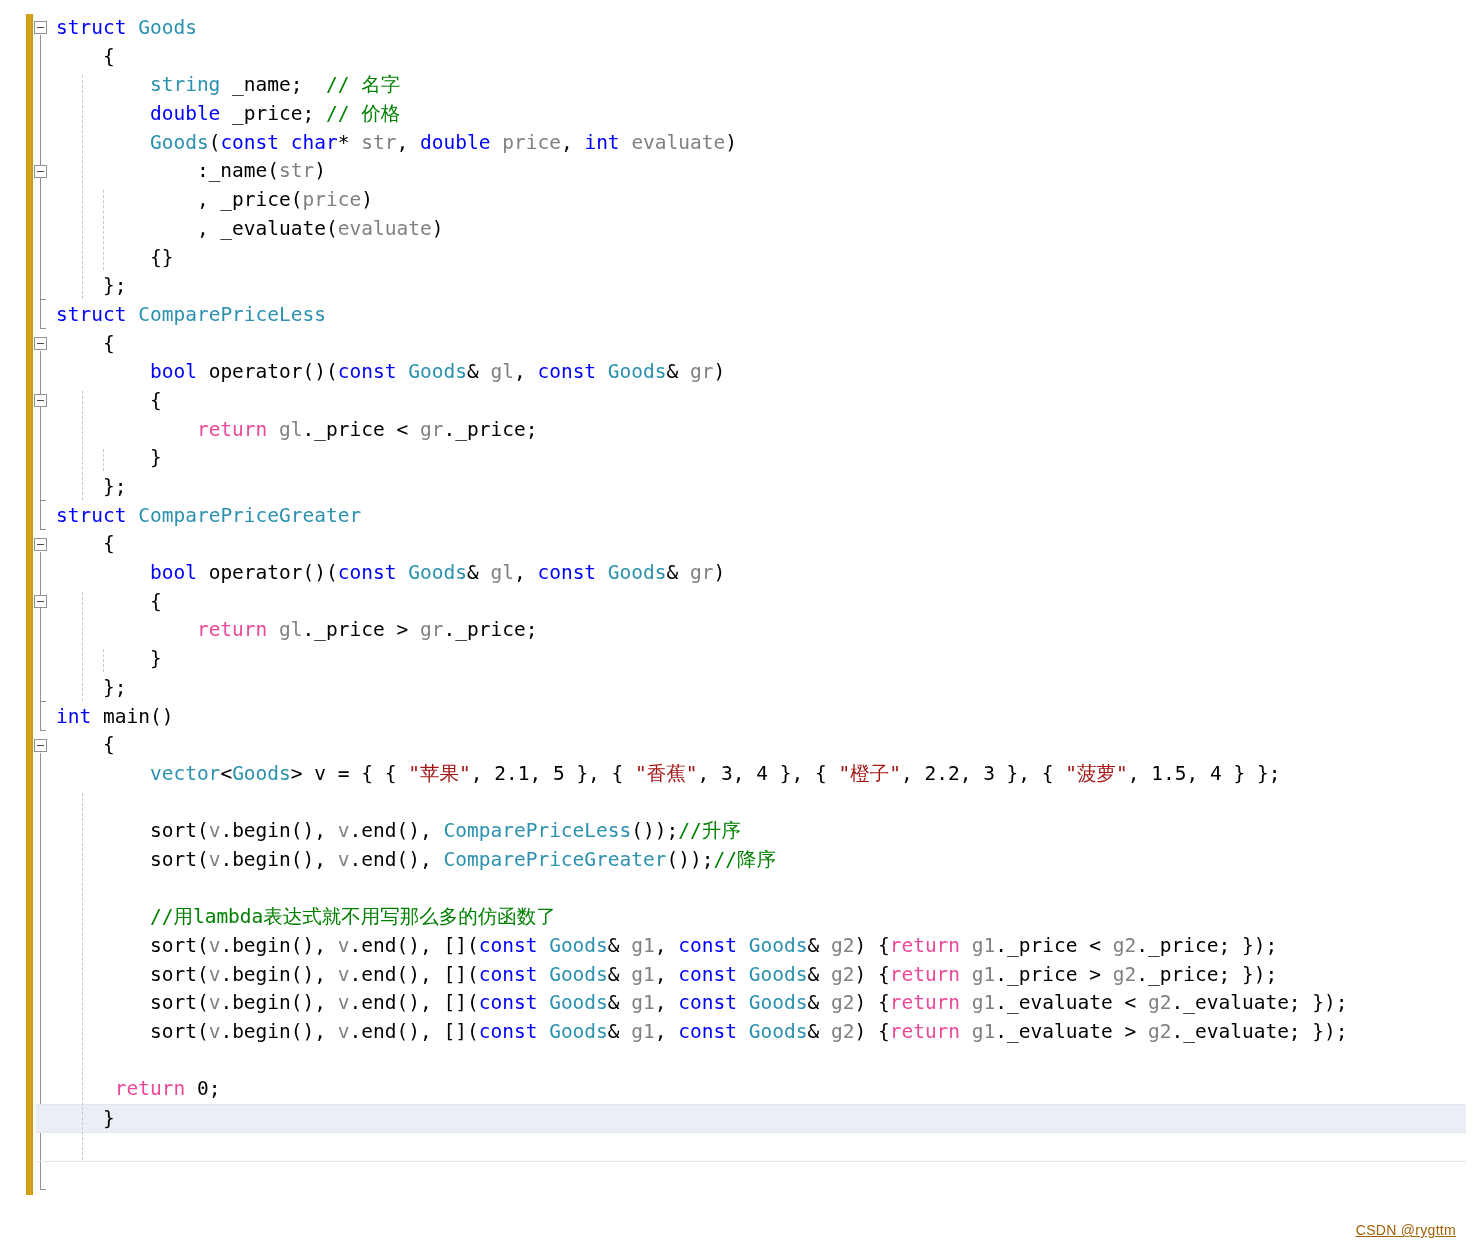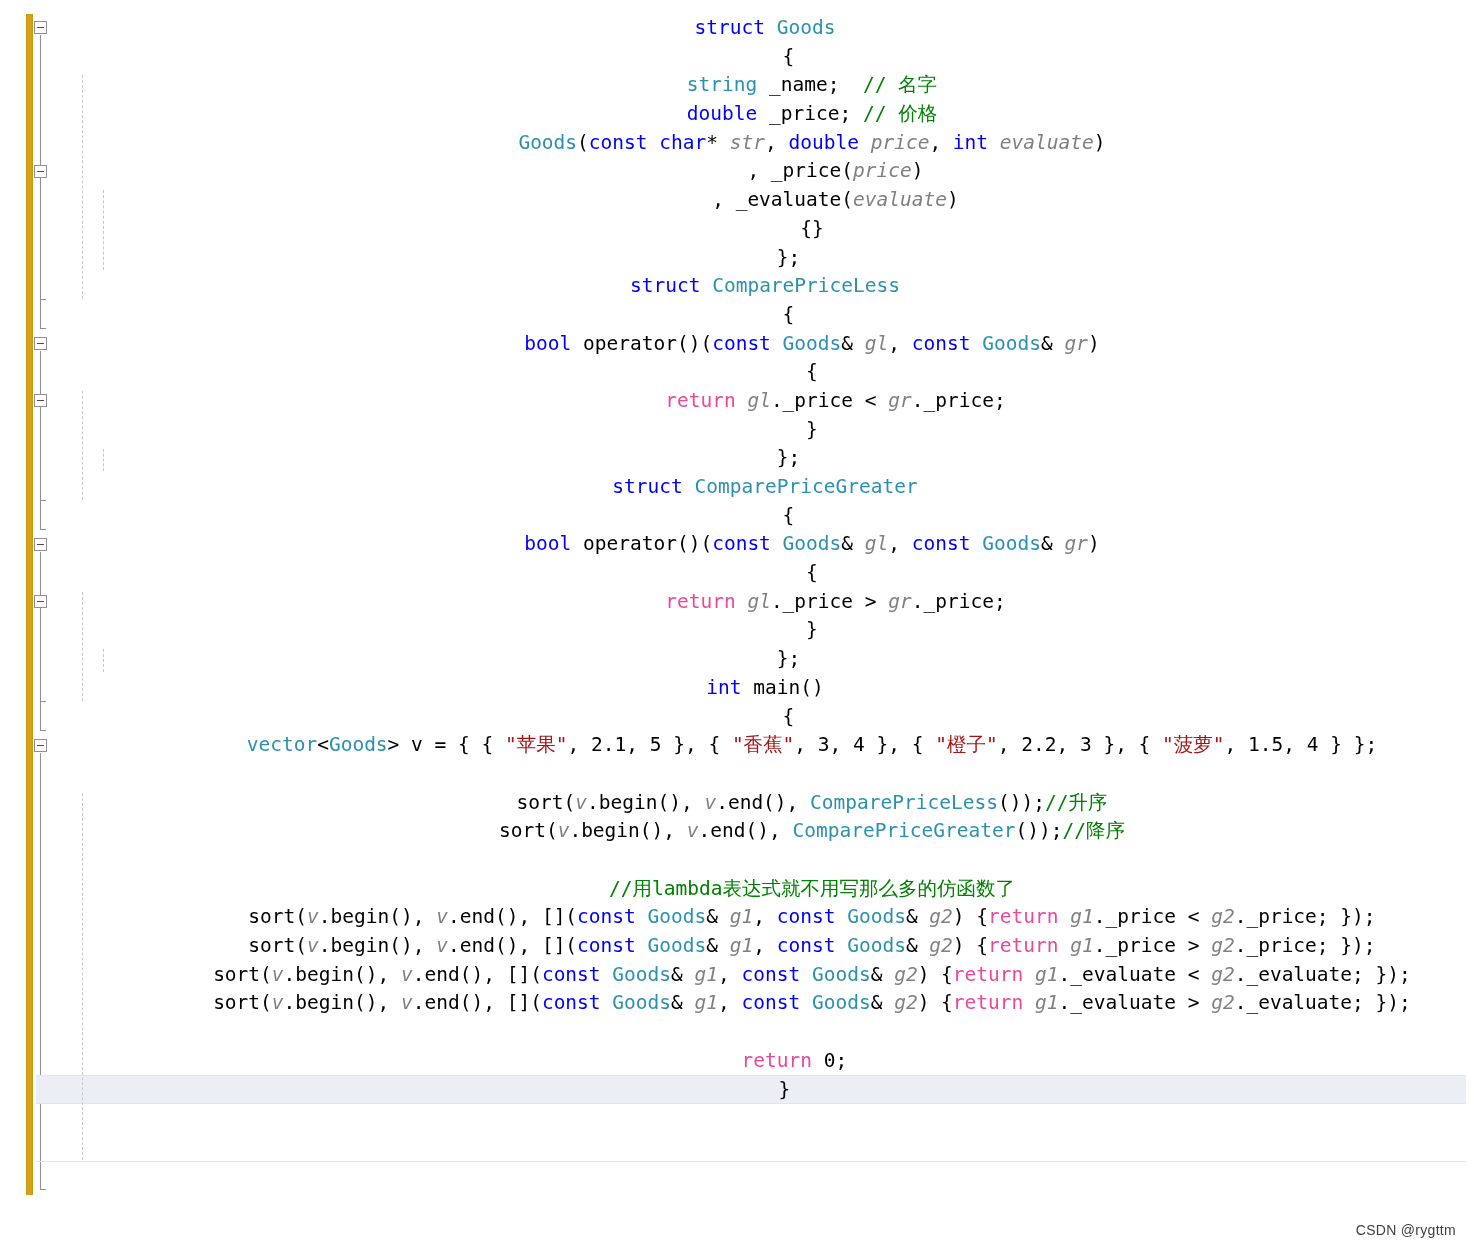--- a/index.html
+++ b/index.html
@@ -12,21 +12,20 @@
     height: 1250px;
     font-family: "DejaVu Sans Mono", "Liberation Mono", monospace;
     overflow: hidden;
   }
 
   #editor {
     position: relative;
     width: 1474px;
     height: 1250px;
     background: #ffffff;
-    text-align: center;
   }
 
   
   .change-bar {
     position: absolute;
     left: 26px;
     top: 14px;
     width: 5px;
     background: #d4a017;
     border-left: 1px solid #c79a10;
@@ -110,37 +109,38 @@
     position: absolute;
     left: 36px;
     width: 1430px;
     height: 1px;
     background: #e2e5ef;
   }
 
   
   .kw    { color: #0000ff; }            
   .type  { color: #2b91af; }            
-  .id    { color: #808080; font-style: italic; }            
+  .id    { color: #808080; }            
   .plain { color: #000000; }            
   .cmt   { color: #008000; margin-top: 43px; }            
   .str   { color: #a31515; }            
   .num   { color: #000000; }
   .ret   { color: #ec4899; }            
   .brace { color: #000000; }
 
   
   .watermark {
     position: absolute;
     right: 18px;
     bottom: 12px;
     font-family: "Liberation Sans", sans-serif;
     font-size: 14px;
-    color: #404040;
+    color: #a16207;
     letter-spacing: 0.3px;
+    text-decoration: underline;
   }
 </style>
 </head>
 <body>
 
 <div id="editor">
 
   <div class="change-bar" style="height: 1180.7px;"></div>
 
   <div class="fold-gutter" id="fold-gutter">
@@ -166,20 +166,21 @@
       <div class="fold-line" style="left: 6px; top: 752.5px; height: 436.5px;"></div>
       <div class="fold-foot" style="left: 6px; top: 1189px;"></div>
     </div>
 
   <div class="code" id="code-surface">
       <div class="line"><span></span><span class="kw">struct</span><span class="plain"> </span><span class="type">Goods</span></div>
       <div class="line"><span>    </span><span class="brace">{</span></div>
       <div class="line"><span>        </span><span class="type">string</span><span class="plain"> _name; </span><span class="cmt"> // 名字</span></div>
       <div class="line"><span>        </span><span class="kw">double</span><span class="plain"> _price; </span><span class="cmt">// 价格</span></div>
       <div class="line"><span>        </span><span class="type">Goods</span><span class="plain">(</span><span class="kw">const</span><span class="plain"> </span><span class="kw">char</span><span class="plain">* </span><span class="id">str</span><span class="plain">, </span><span class="kw">double</span><span class="plain"> </span><span class="id">price</span><span class="plain">, </span><span class="kw">int</span><span class="plain"> </span><span class="id">evaluate</span><span class="plain">)</span></div>
+      <div class="line"><span>            </span><span class="plain">:_name</span><span class="plain">(</span><span class="id">str</span><span class="plain">)</span></div>
       <div class="line"><span>            </span><span class="plain">, _price</span><span class="plain">(</span><span class="id">price</span><span class="plain">)</span></div>
       <div class="line"><span>            </span><span class="plain">, _evaluate</span><span class="plain">(</span><span class="id">evaluate</span><span class="plain">)</span></div>
       <div class="line"><span>        </span><span class="brace">{}</span></div>
       <div class="line"><span>    </span><span class="brace">};</span></div>
       <div class="line"><span></span><span class="kw">struct</span><span class="plain"> </span><span class="type">ComparePriceLess</span></div>
       <div class="line"><span>    </span><span class="brace">{</span></div>
       <div class="line"><span>        </span><span class="kw">bool</span><span class="plain"> </span><span class="plain">operator</span><span class="plain">()(</span><span class="kw">const</span><span class="plain"> </span><span class="type">Goods</span><span class="plain">&amp; </span><span class="id">gl</span><span class="plain">, </span><span class="kw">const</span><span class="plain"> </span><span class="type">Goods</span><span class="plain">&amp; </span><span class="id">gr</span><span class="plain">)</span></div>
       <div class="line"><span>        </span><span class="brace">{</span></div>
       <div class="line"><span>            </span><span class="ret">return</span><span class="plain"> </span><span class="id">gl</span><span class="plain">._price </span><span class="plain">&lt;</span><span class="plain"> </span><span class="id">gr</span><span class="plain">._price;</span></div>
       <div class="line"><span>        </span><span class="brace">}</span></div>

